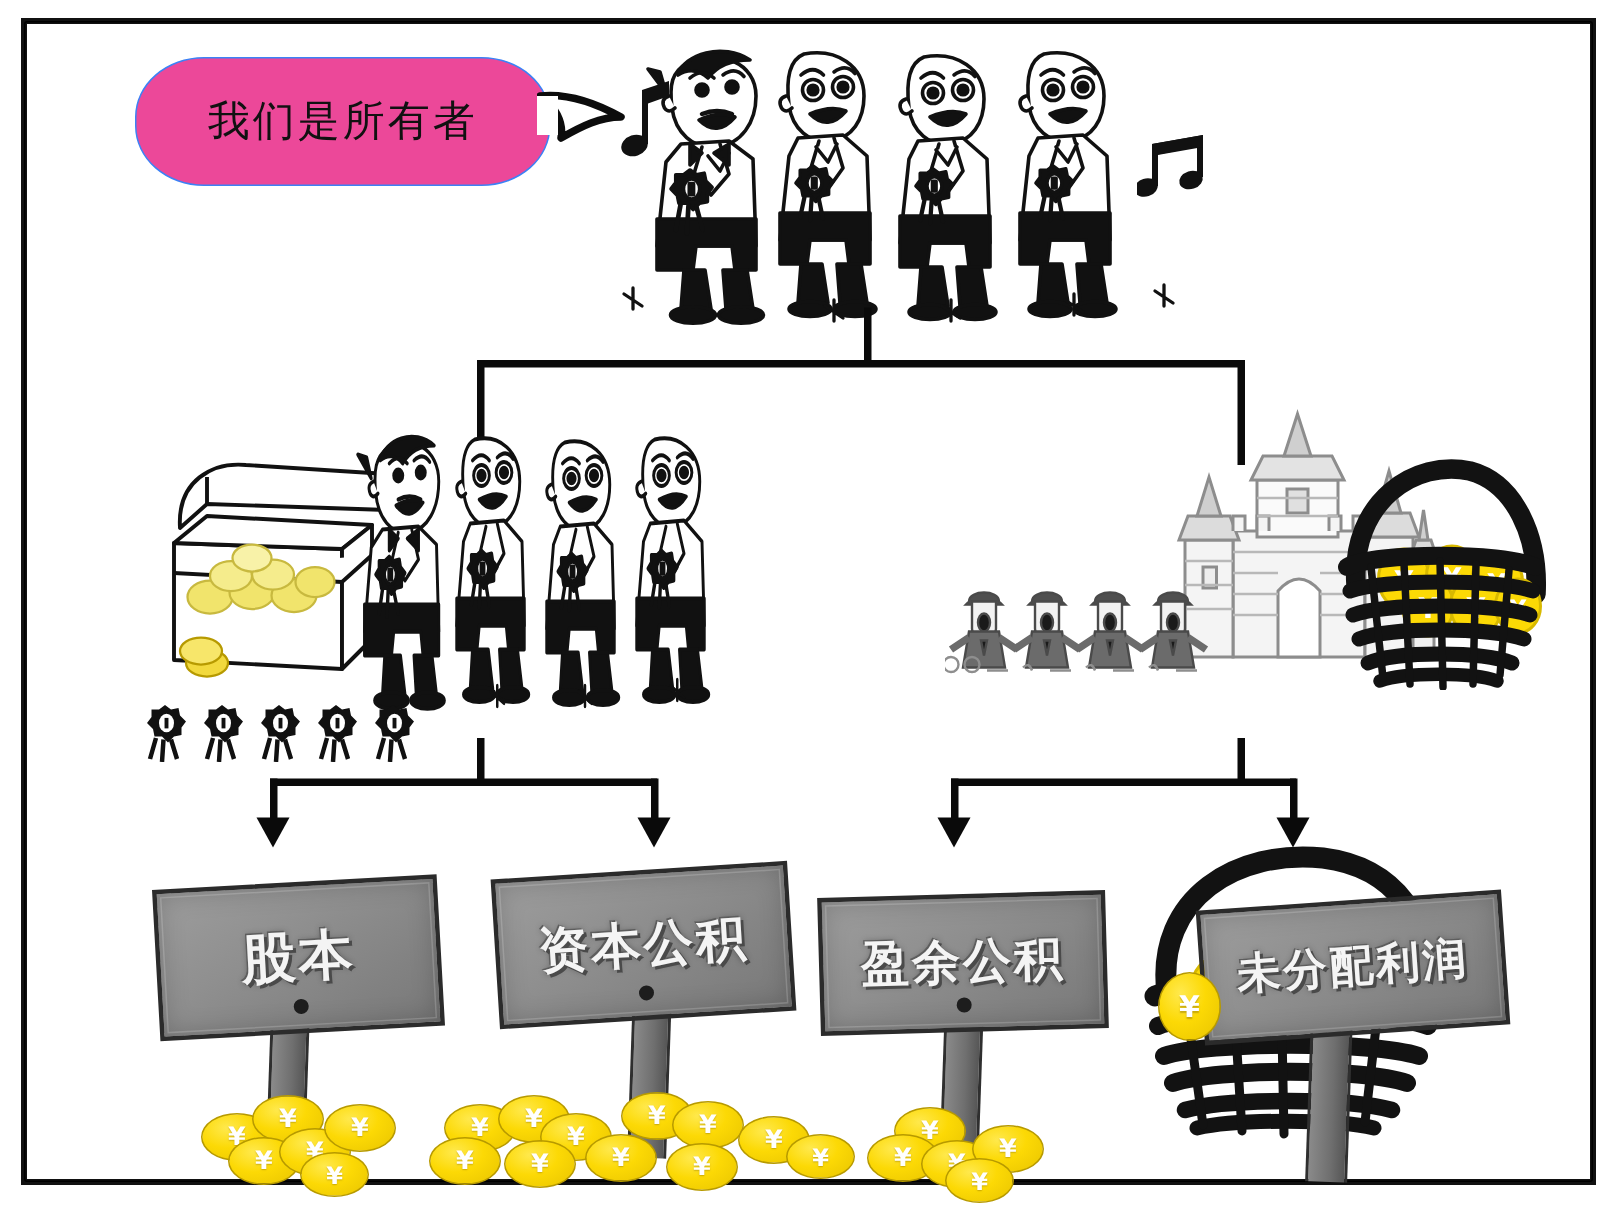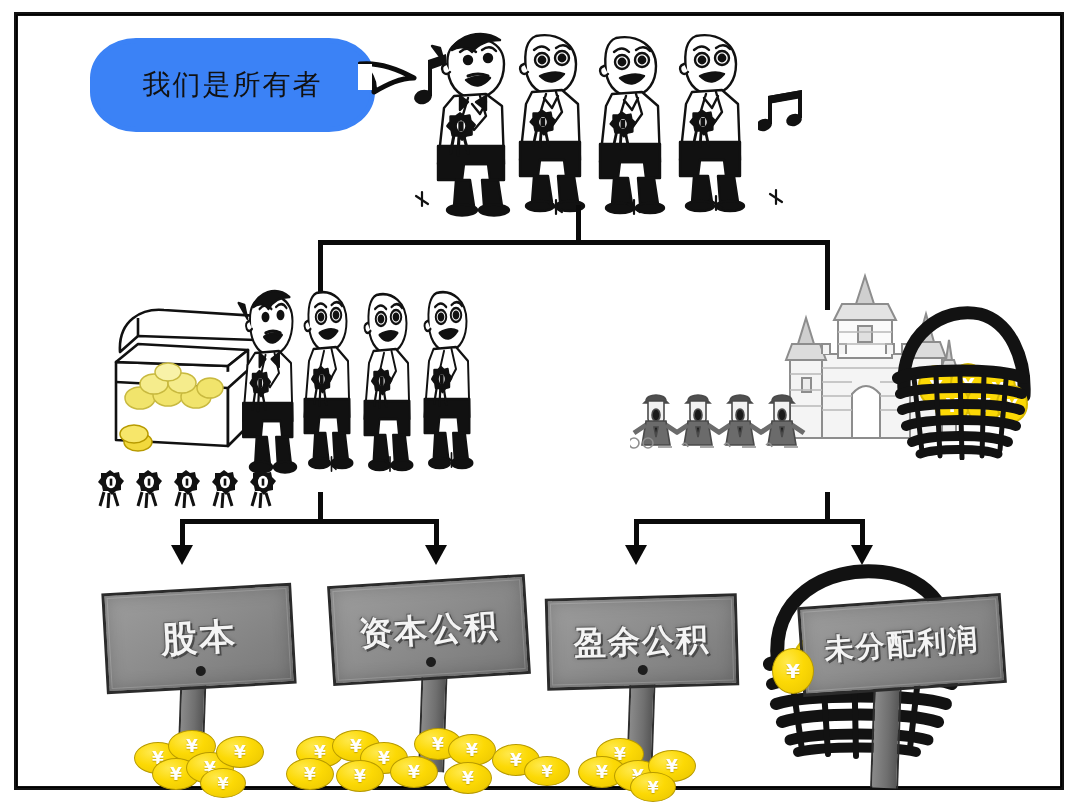--- a/index.html
+++ b/index.html
@@ -20,23 +20,23 @@
     pointer-events:none;
   }
   #frame::after{
     content:"";position:absolute;left:-2px;top:-2px;right:-2px;bottom:-2px;
     border:1px solid #000;border-radius:2px;
   }
 
   
   .bubble{
     position:absolute;left:90px;top:38px;width:275px;height:84px;
-    border:5px solid #3b82f6;
+    border:1px solid #3b82f6;
     border-radius:46px/40px;
-    background:#3b82f6;
+    background:#ec4899;
     display:flex;align-items:center;justify-content:center;
   }
   .bubble-text{
     font-size:28px;color:#111;letter-spacing:2px;
     font-family:"DejaVu Sans","Liberation Sans",sans-serif;
     white-space:nowrap;
   }
   .bubble-tail{
     position:absolute;left:358px;top:58px;width:60px;height:38px;
   }

